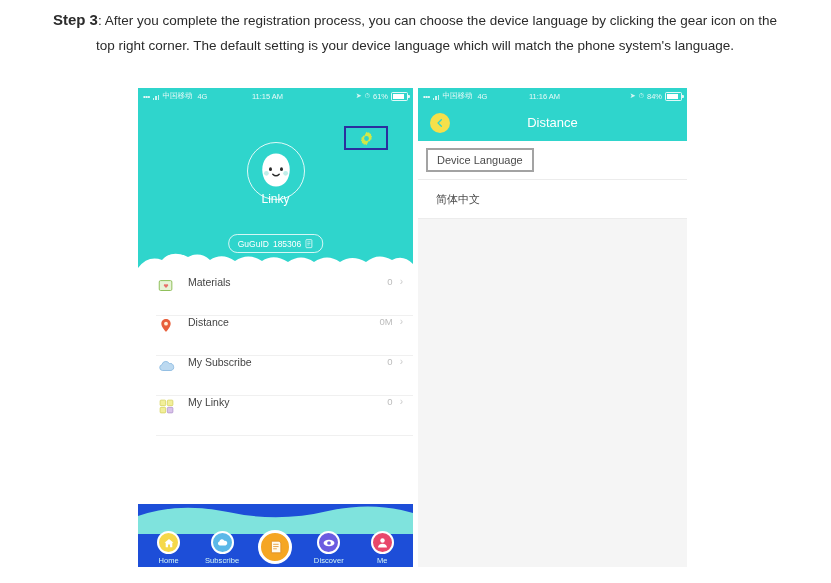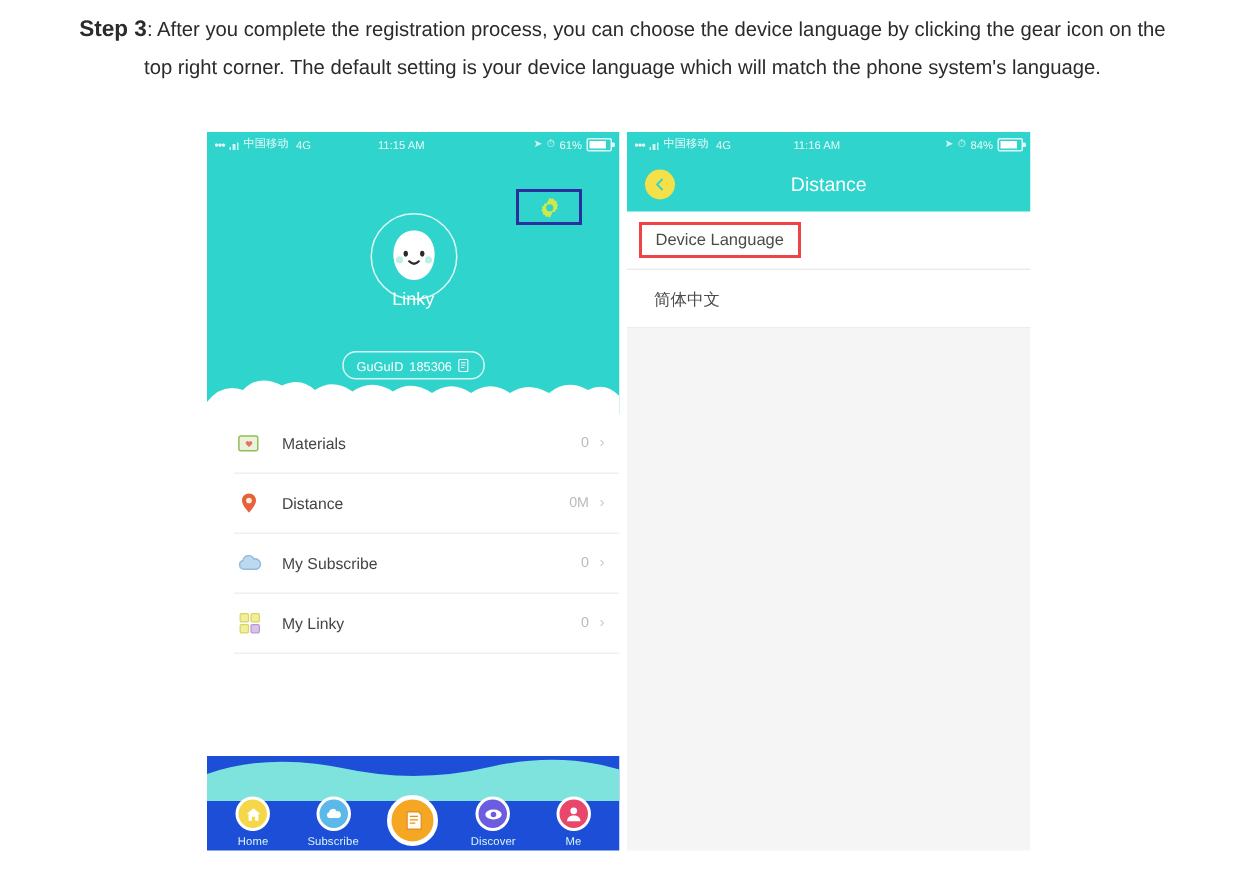--- a/index.html
+++ b/index.html
@@ -173,21 +173,21 @@
   }
 
   
   .menu-list {
     background: #ffffff;
     padding-left: 18px;
   }
   .menu-row {
     height: 39px;
     display: flex;
-    align-items: center;
+    align-items: flex-start;
     border-bottom: 1px solid #f0f0f0;
     padding-right: 10px;
     cursor: pointer;
   }
   .menu-row:last-child { border-bottom: 1px solid #f0f0f0; }
   .menu-icon {
     width: 20px; height: 20px;
     margin-right: 12px;
     flex: 0 0 20px;
     display: flex;
@@ -284,21 +284,21 @@
     color: #4a4a4a;
     cursor: pointer;
     position: relative;
   }
   .lang-row .check {
     margin-left: auto;
     color: #3fc78e;
     font-size: 12px;
   }
   .device-lang-box {
-    border: 2px solid #ef4444;
+    border: 2px solid #a3a3a3;
     display: inline-block;
     padding: 4px 9px;
     font-size: 11px;
     color: #4a4a4a;
     background: #ffffff;
   }
   .dl-wrap {
     height: 38px;
     display: flex;
     align-items: center;

